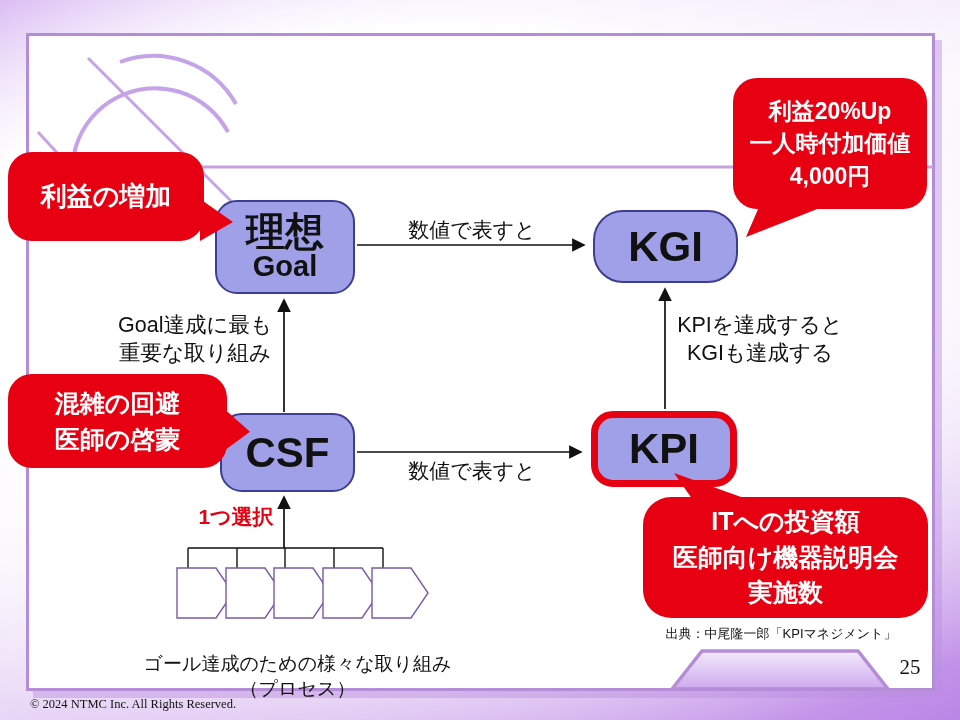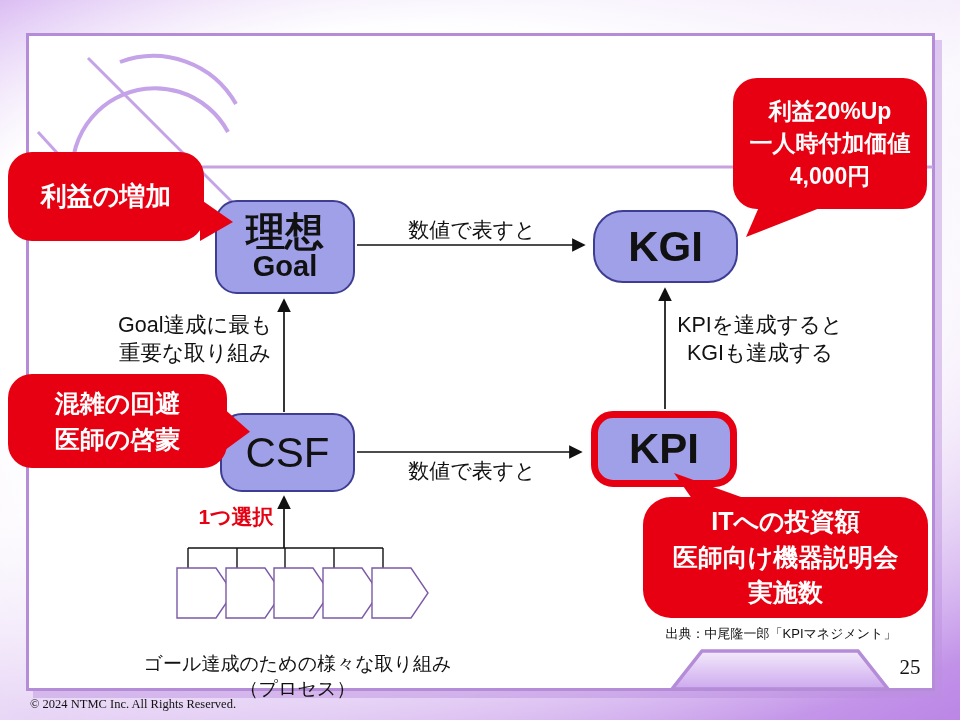--- a/index.html
+++ b/index.html
@@ -27,21 +27,21 @@
 
   .nodebox{
     position:absolute; background:#a0a0e8; border:2.5px solid #3d3d92;
     display:flex; flex-direction:column; align-items:center; justify-content:center;
     color:#111; text-align:center;
   }
   .box-ideal{ left:215px; top:200px; width:140px; height:94px; border-radius:22px; }
   .box-ideal .big{ font-size:39px; font-weight:800; line-height:1.0; }
   .box-ideal .sub{ font-size:29px; font-weight:800; line-height:1.05; }
   .box-kgi{ left:593px; top:210px; width:145px; height:73px; border-radius:30px; font-size:42px; font-weight:800; }
-  .box-csf{ left:220px; top:413px; width:135px; height:79px; border-radius:22px; font-size:42px; font-weight:400; }
+  .box-csf{ left:220px; top:413px; width:135px; height:79px; border-radius:22px; font-size:42px; font-weight:700; }
   .box-kpi{ left:591px; top:411px; width:146px; height:76px; border-radius:22px;
             border:7px solid #e60012; font-size:42px; font-weight:800; }
 
   .lbl{ position:absolute; color:#111; text-align:center; }
   .lbl-num1{ left:388px; top:216px; width:168px; font-size:21px; }
   .lbl-num2{ left:388px; top:457px; width:168px; font-size:21px; }
   .lbl-goal{ left:100px; top:312px; width:190px; font-size:21.5px; line-height:1.28;text-align:center; }
   .lbl-kpikgi{ left:665px; top:312px; width:190px; font-size:21.5px; line-height:1.28; }
   .lbl-select{ left:188px; top:503px; width:96px; font-size:21px; font-weight:700; color:#e60012; }
   .lbl-process{ left:75px; top:652px; width:445px; font-size:19px; line-height:1.3; }

